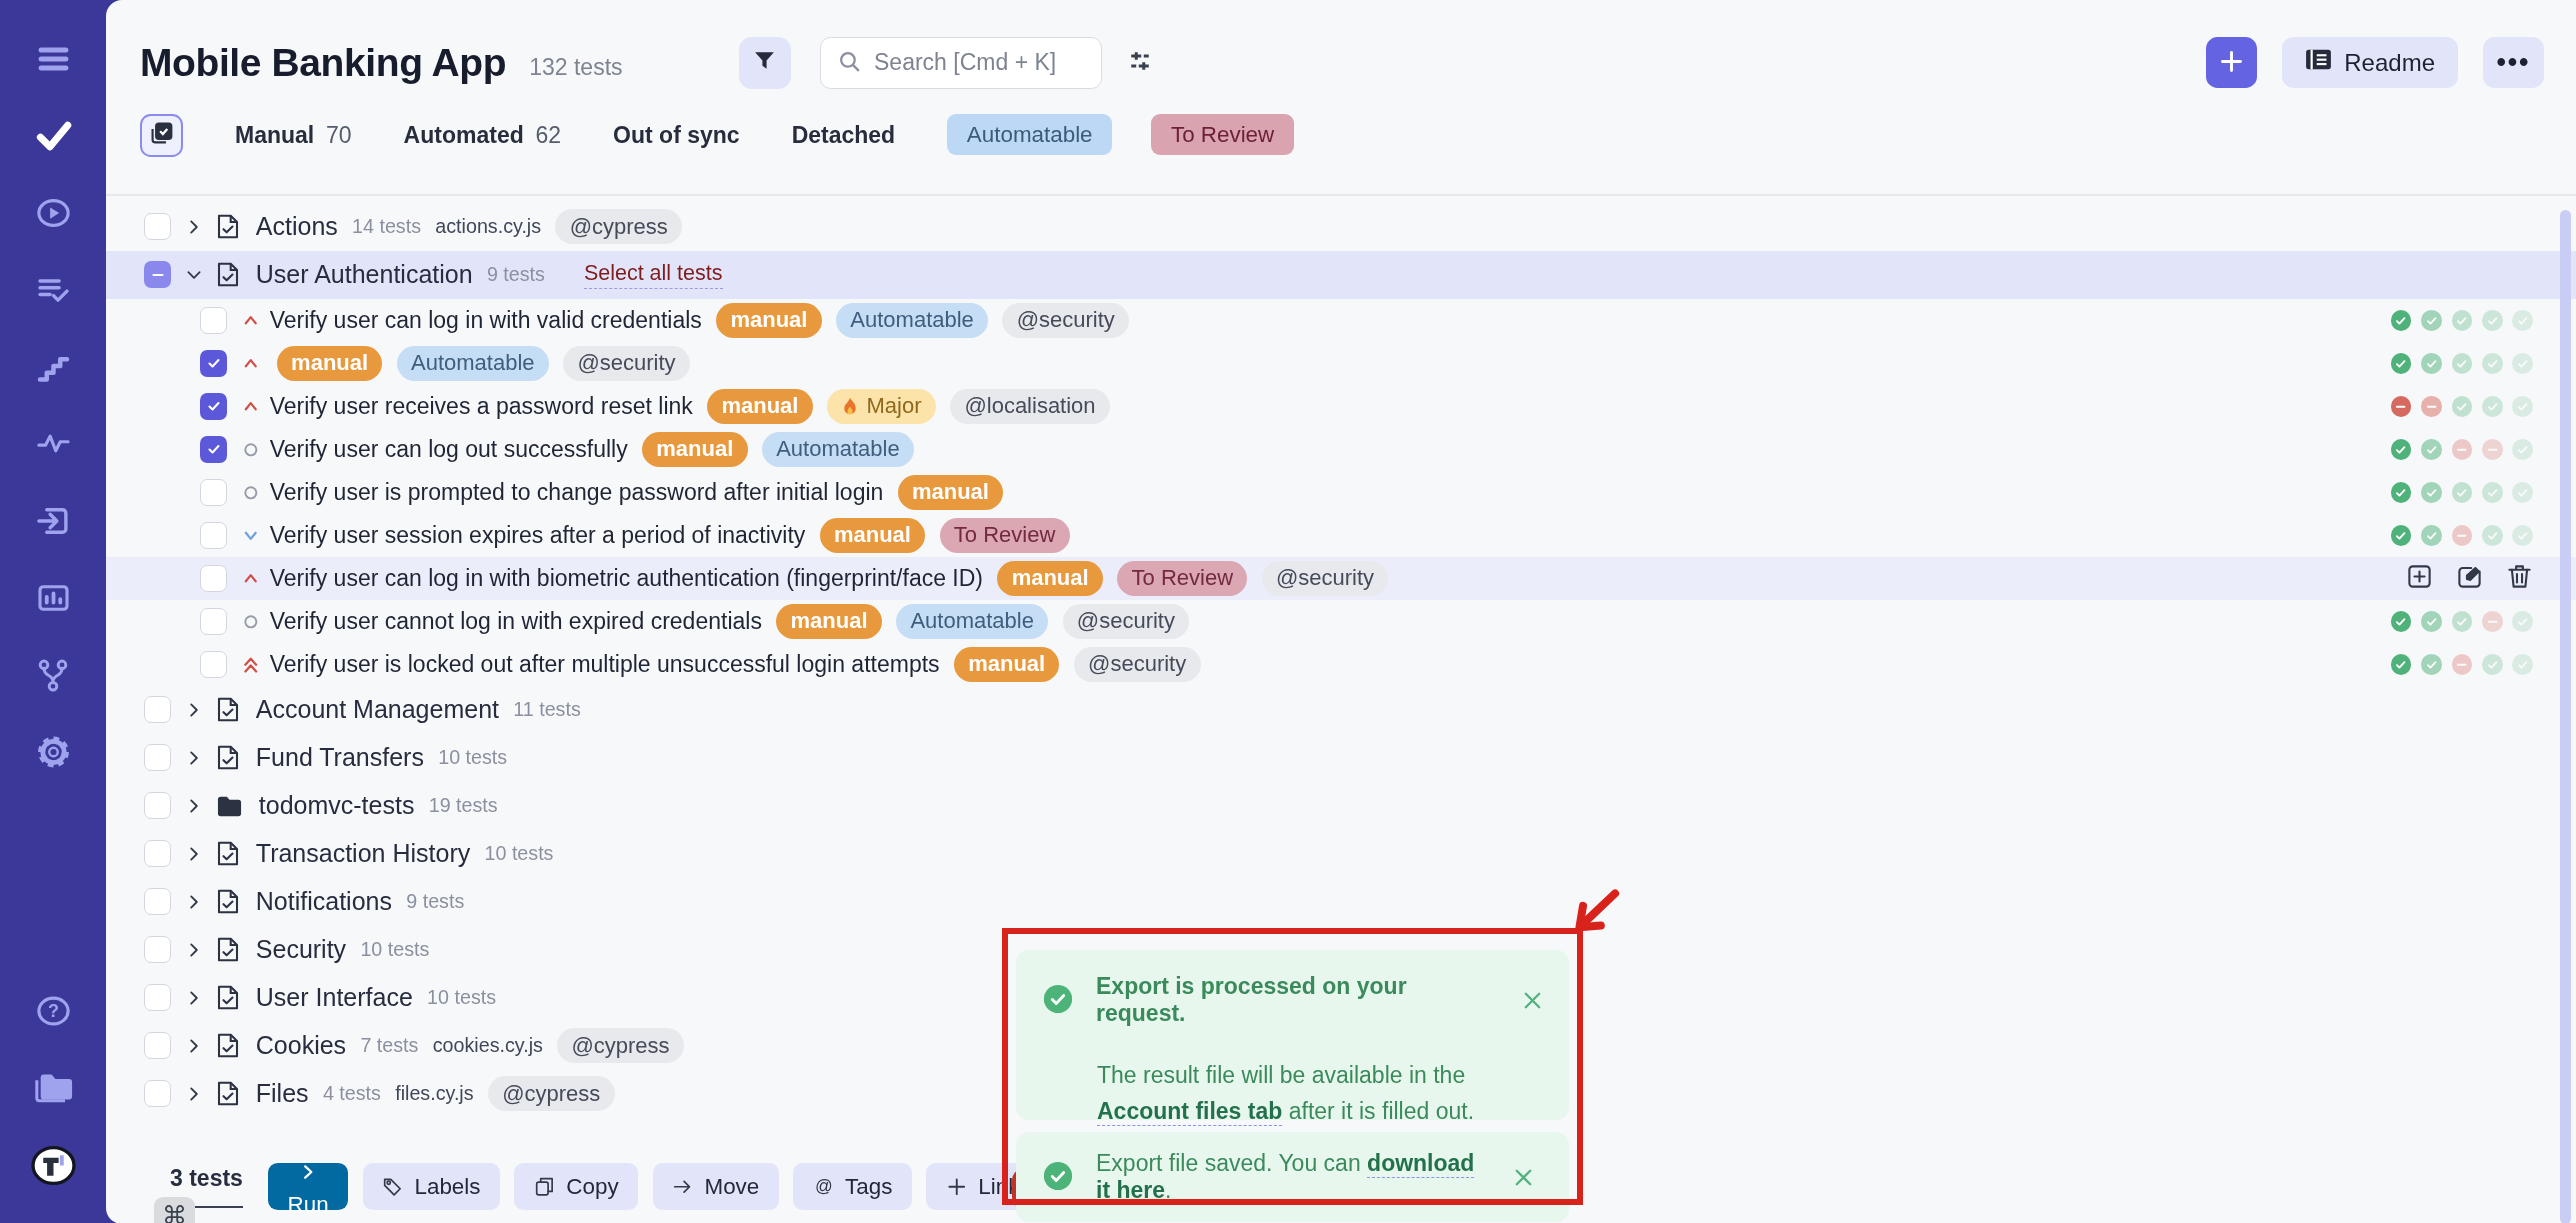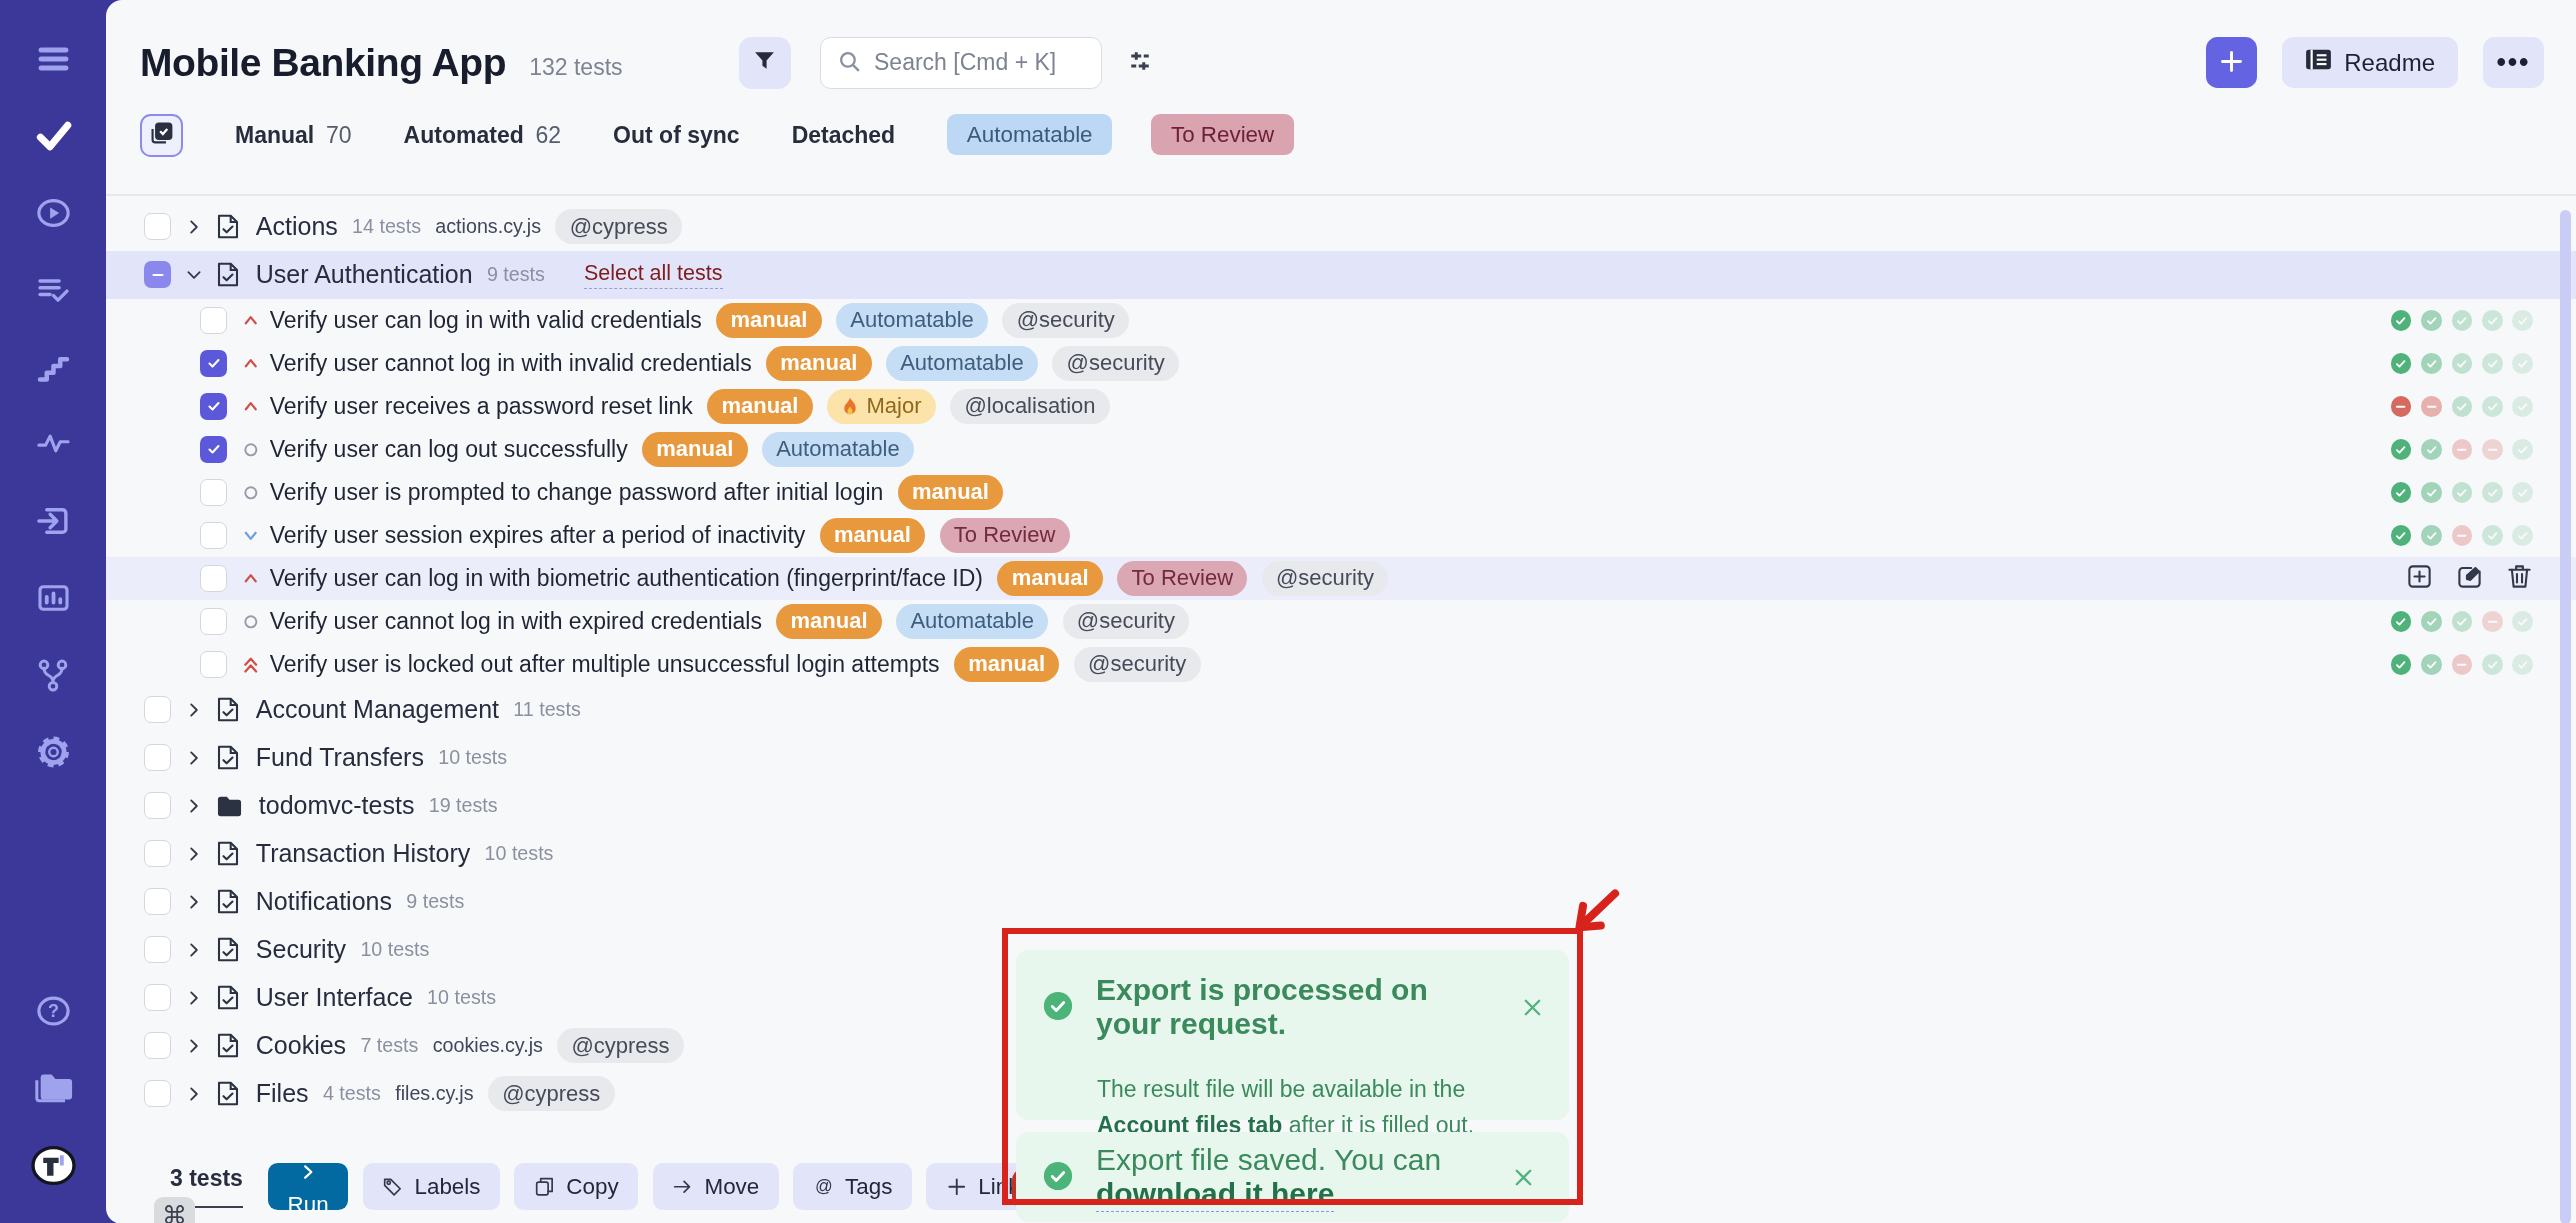--- a/index.html
+++ b/index.html
@@ -80,21 +80,21 @@
   
   .scrollbar { position:absolute; right:5.4px; top:210px; width:10.7px; bottom:0; background:#c9ccf4; border-radius:7.2px; z-index:15; }
 
   
   .overlay { position:absolute; left:0; top:0; width:2576px; height:1224px; pointer-events:none; z-index:30; }
   .overlay .clickable { pointer-events:auto; }
   .toast { position:absolute; left:1016px; width:553px; background:#e8f7ee; border-radius:12.5px; z-index:33; }
   .toast1 { top:950px; height:170px; padding:23px 25px 21.5px 27px; }
   .toast2 { top:1132px; height:90px; display:flex; align-items:center; padding:0 34px 0 27px; }
   .toast-head { display:flex; align-items:center; gap:23px; }
-  .toast-title { font-size:30px; color:#3a8a5c; font-weight:700; }
+  .toast-title { font-size:23px; color:#3a8a5c; font-weight:700; }
   .toast-x { margin-left:auto; cursor:pointer; display:flex; }
   .toast-body { margin-left:54px; margin-top:30px; font-size:23px; color:#3a8a5c; line-height:36px; }
   .toast-link { font-weight:700; color:#23714a; border-bottom:1.8px dashed #8892f0; padding-bottom:0.9px; cursor:pointer; }
   .toast2 .toast-title { font-weight:400; }
   .red-rect { position:absolute; left:1002px; top:928px; width:581px; height:277px; border:6.3px solid #d8231d; z-index:34; }
   .red-blob { position:absolute; left:1012px; top:1168px; width:52px; height:41px; background:#c33227; border-radius:12.5px; z-index:32; }
   .cut-btn { position:absolute; left:1133px; top:1183px; width:47px; height:23px; background:#dfe2f8; border-radius:7.2px; z-index:31; }
   .red-arrow { position:absolute; left:1567px; top:886px; z-index:35; }
 </style>
 </head>
@@ -340,21 +340,20 @@
         <div class="cbx checked">
           <svg width="16" height="16" viewBox="0 0 32 32" fill="none" stroke="#ffffff" stroke-width="4.2" stroke-linecap="round" stroke-linejoin="round">
             <path d="M7 17l6 6 12-13"></path>
           </svg>
         </div>
         <div class="prio">
           <svg width="21.5" height="19.7" viewBox="0 0 32 32" fill="none" stroke="#d14f49" stroke-width="3.6" stroke-linecap="round" stroke-linejoin="round">
             <path d="M8 20L16 10l8 10"></path>
           </svg>
         </div>
-        <div class="test-title">Verify user cannot log in with invalid credentials</div>
         <div class="badge b-manual">manual</div>
         <div class="badge b-auto">Automatable</div>
         <div class="badge b-tag">@security</div>
         <div class="dots">
           <div class="dot g" style="opacity: 1;">
             <svg width="13.4" height="13.4" viewBox="0 0 32 32" fill="none" stroke="#ffffff" stroke-width="4.4" stroke-linecap="round" stroke-linejoin="round">
               <path d="M7 17l6 6 12-13"></path>
             </svg>
           </div>
           <div class="dot g" style="opacity: 0.5;">

